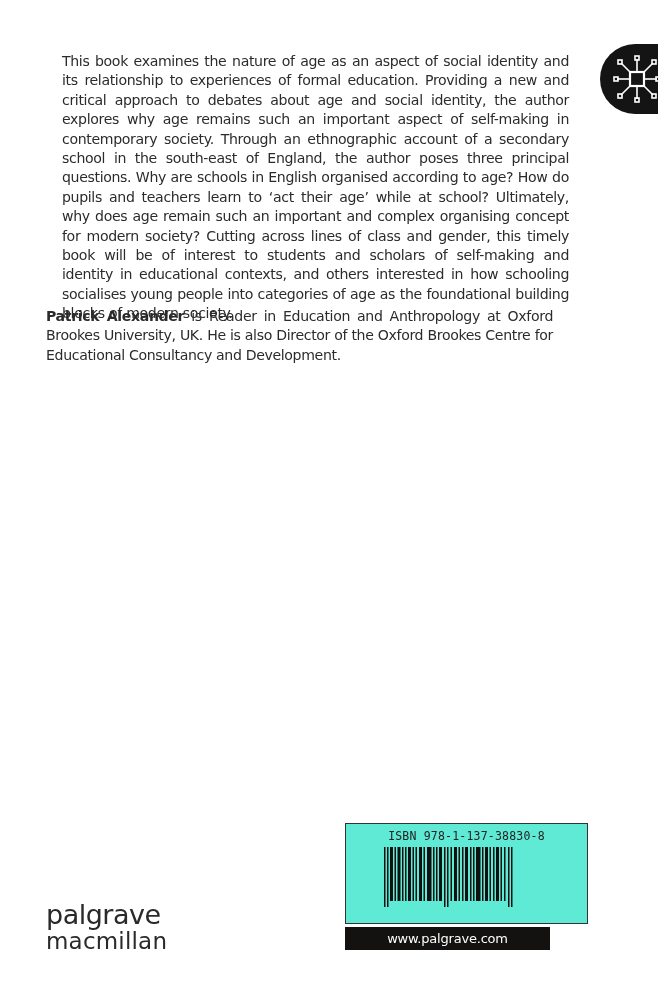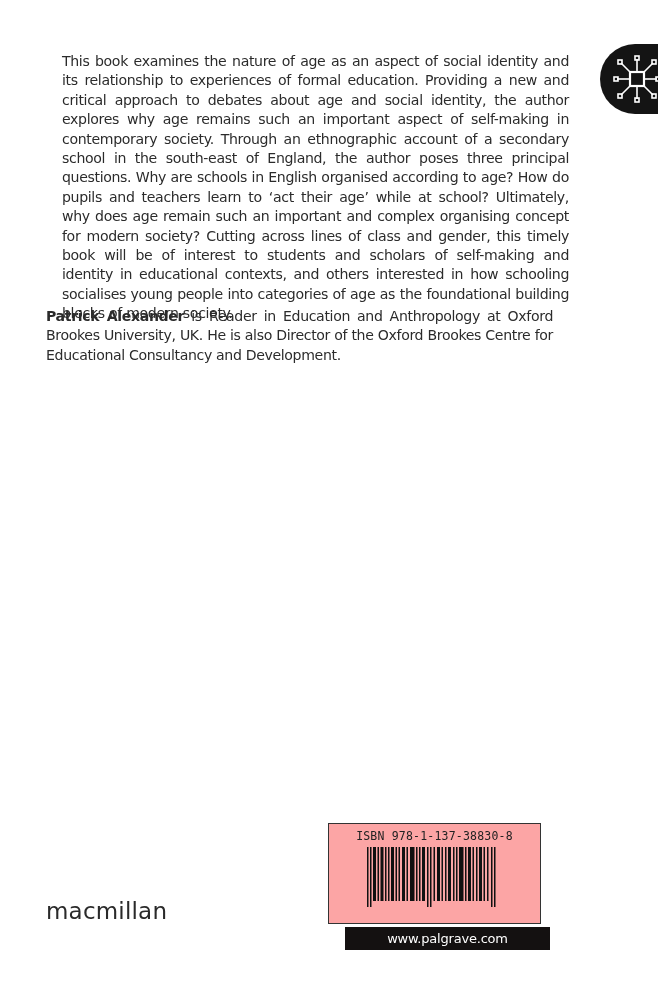--- a/index.html
+++ b/index.html
@@ -67,26 +67,26 @@
     line-height: 30px;
     letter-spacing: -0.5px;
   }
   .publisher .p2 {
     font-size: 23px;
     line-height: 22px;
     letter-spacing: 0.2px;
   }
   .isbn-box {
     position: absolute;
-    left: 328px;
+    left: 345px;
     top: 823px;
-    width: 213px;
+    width: 243px;
     height: 101px;
     border: 1.5px solid #333;
-    background: #fca5a5;
+    background: #5eead4;
     box-sizing: border-box;
   }
   .isbn-label {
     position: absolute;
     top: 5px;
     left: 0;
     width: 100%;
     text-align: center;
     font-family: "DejaVu Sans Mono", "Liberation Mono", monospace;
     font-size: 11.5px;
@@ -154,20 +154,21 @@
       <rect x="45" y="24" width="4" height="4"></rect>
       <rect x="7" y="7" width="4" height="4"></rect>
       <rect x="41" y="7" width="4" height="4"></rect>
       <rect x="7" y="41" width="4" height="4"></rect>
       <rect x="41" y="41" width="4" height="4"></rect>
     </g>
   </svg>
 </div>
 
 <div class="publisher">
+  <div class="p1">palgrave</div>
   <div class="p2">macmillan</div>
 </div>
 
 <div class="isbn-box">
   <div class="isbn-label">ISBN 978-1-137-38830-8</div>
   <svg class="barcode" viewBox="0 0 130 60" preserveAspectRatio="none">
     <g fill="#111">
       <rect x="0" y="0" width="1.5" height="60"></rect>
       <rect x="3" y="0" width="1.5" height="60"></rect>
       <rect x="6" y="0" width="3" height="54"></rect>

